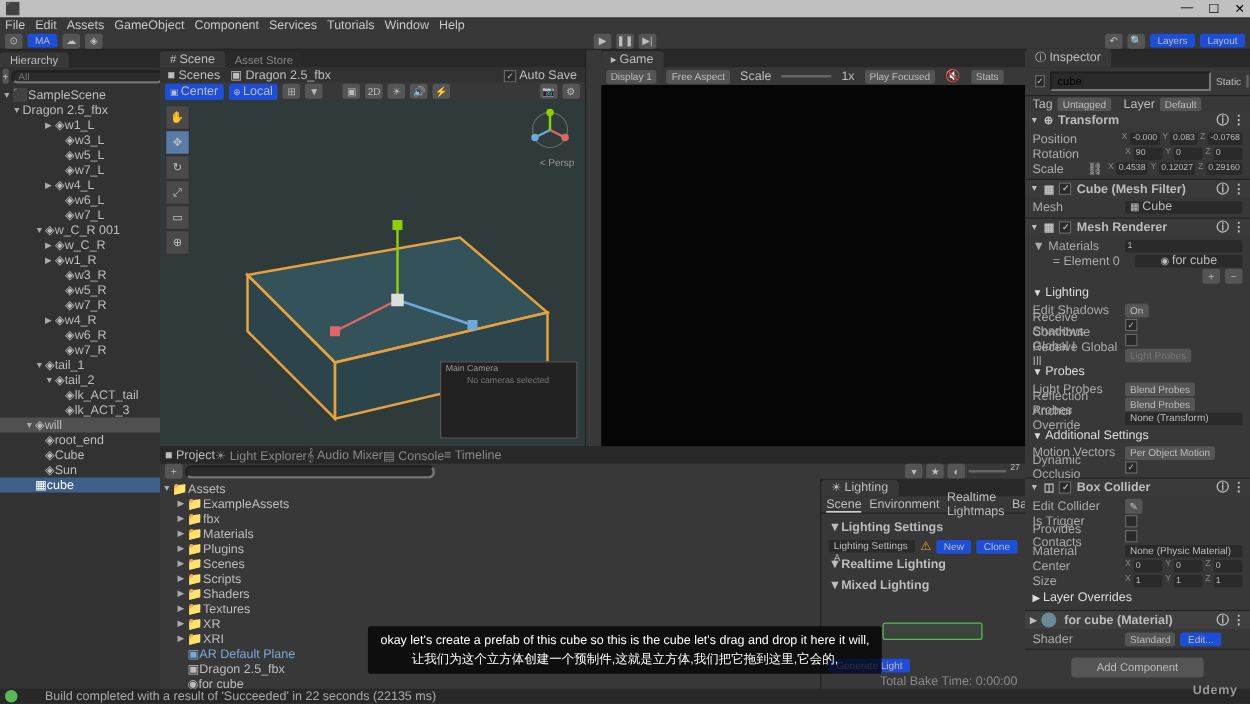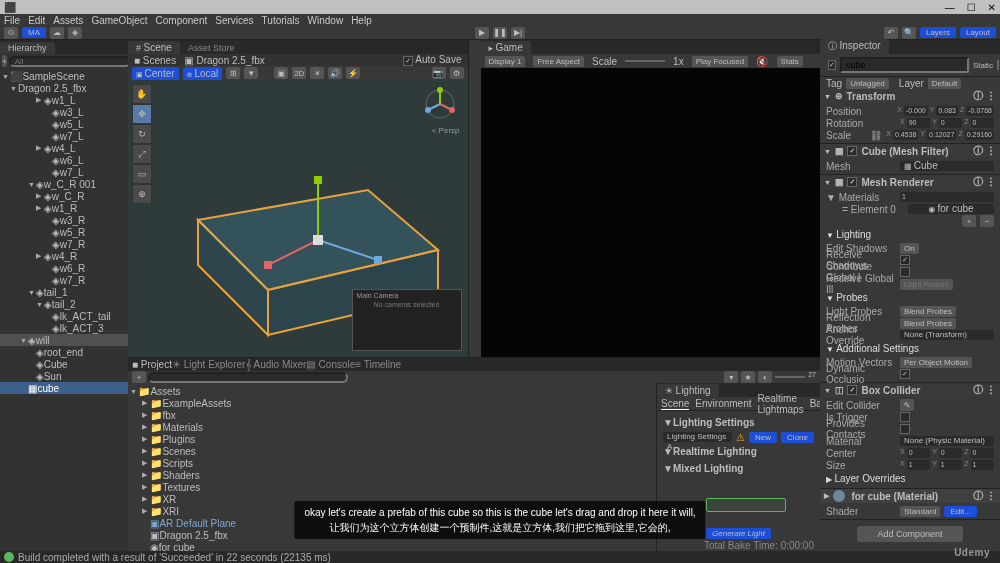--- a/index.html
+++ b/index.html
@@ -64,21 +64,21 @@
 .row { display: flex; align-items: center; height: 12px; gap: 4px; }
 .row .label { width: 70px; color: #aaa; }
 .row .val-group { display: flex; gap: 2px; flex: 1; }
 .row .axis { color: #888; font-size: 7px; }
 .row .num { background: #2a2a2a; padding: 0 2px; border-radius: 2px; flex: 1; font-size: 7px; text-align: left; height: 10px; line-height: 10px; }
 .row .field { background: #2a2a2a; padding: 0 4px; border-radius: 2px; flex: 1; height: 10px; line-height: 10px; font-size: 8px; }
 .dropdown { background: #555; padding: 0 4px; border-radius: 2px; font-size: 8px; height: 11px; line-height: 11px; display: inline-block; }
 .checkbox { width: 10px; height: 10px; background: #2a2a2a; border: 1px solid #666; display: inline-flex; align-items: center; justify-content: center; font-size: 7px; }
 .section-head { font-weight: normal; font-size: 8px; padding: 2px 0; color: #ddd; }
 .add-comp-btn { margin: 6px auto; padding: 3px 20px; background: #555; border-radius: 3px; font-size: 9px; cursor: pointer; display: block; width: fit-content; }
-.status-bar { height: 12px; background: #282828; display: flex; align-items: center; padding: 0 4px; font-size: 8px; color: #aaa; position: absolute; bottom: 0; left: 0; right: 0; }
+.status-bar { height: 12px; background: #282828; display: flex; align-items: center; padding: 0 4px; font-size: 8px; color: #aaa; position: absolute; bottom: 0; left: 0; right: 0; gap: 18px; }
 .status-icon { width: 10px; height: 10px; border-radius: 50%; background: #5ab85a; margin-right: 4px; display: inline-block; }
 .subtitle-overlay { position: absolute; left: 50%; transform: translateX(-50%); bottom: 24px; background: rgba(0,0,0,0.75); padding: 4px 10px; text-align: center; color: #fff; font-size: 12px; line-height: 15px; border-radius: 2px; }
 .folder-ico { color: #c8a954; }
 .watermark { position: absolute; right: 10px; bottom: 5px; font-size: 10px; color: #999; font-weight: bold; letter-spacing: 0.5px; }
 .cube-scene { position: absolute; left: 40px; top: 40px; }
 .lighting-tabs { height: 14px; display: flex; align-items: center; padding: 0 4px; gap: 6px; font-size: 8px; border-bottom: 1px solid #222; }
 .lighting-section { padding: 3px 6px; font-size: 8px; }
 .lighting-section .sec-h { font-weight: bold; padding: 3px 0; display: flex; align-items: center; }
 .drop-indicator { position: absolute; left: 706px; top: 498px; width: 80px; height: 14px; border: 1px solid #5ab85a; background: rgba(90,184,90,0.1); font-size: 7px; padding: 1px; color: #999; border-radius: 2px; }
 </style>
@@ -353,21 +353,21 @@
             <div class="row">
               <span class="field">Lighting Settings A</span>
               <span style="color:#e8a23c;">⚠</span>
               <span class="tb-btn">New</span>
               <span class="tb-btn">Clone</span>
             </div>
             <div class="sec-h">▼ <span>Realtime Lighting</span></div>
             <div class="sec-h">▼ <span>Mixed Lighting</span></div>
           </div>
           <div style="margin-top:auto;padding:4px 6px;font-size:7px;">
-            <div style="text-align:center;font-style:italic;"><span class="tb-btn">Generate Light</span></div>
+            <div style="text-align:left;"><span class="tb-btn">Generate Light</span></div>
             <div style="text-align:right;margin-top:2px;color:#888;"><span>Total Bake Time:</span> <span>0:00:00</span></div>
           </div>
         </div>
       </div>
     </div>
   </div>
 
   <div class="inspector">
     <div class="panel-tab-bar">
         <div class="panel-tab">ⓘ <span>Inspector</span></div>

